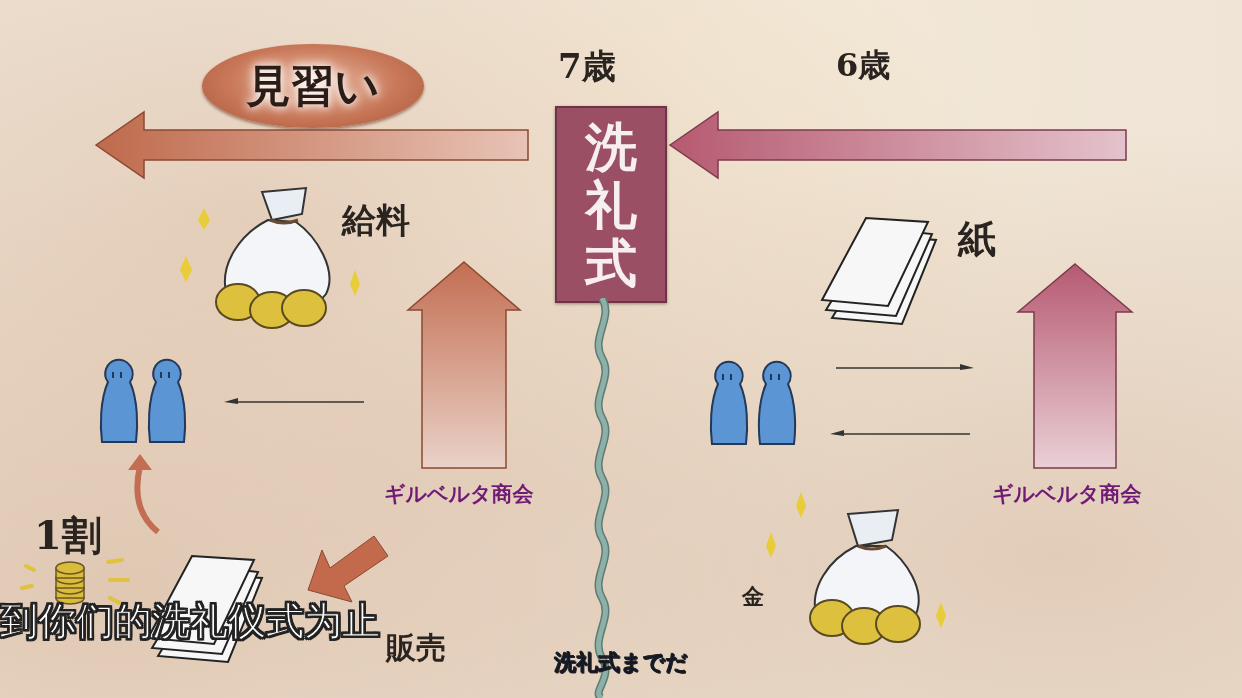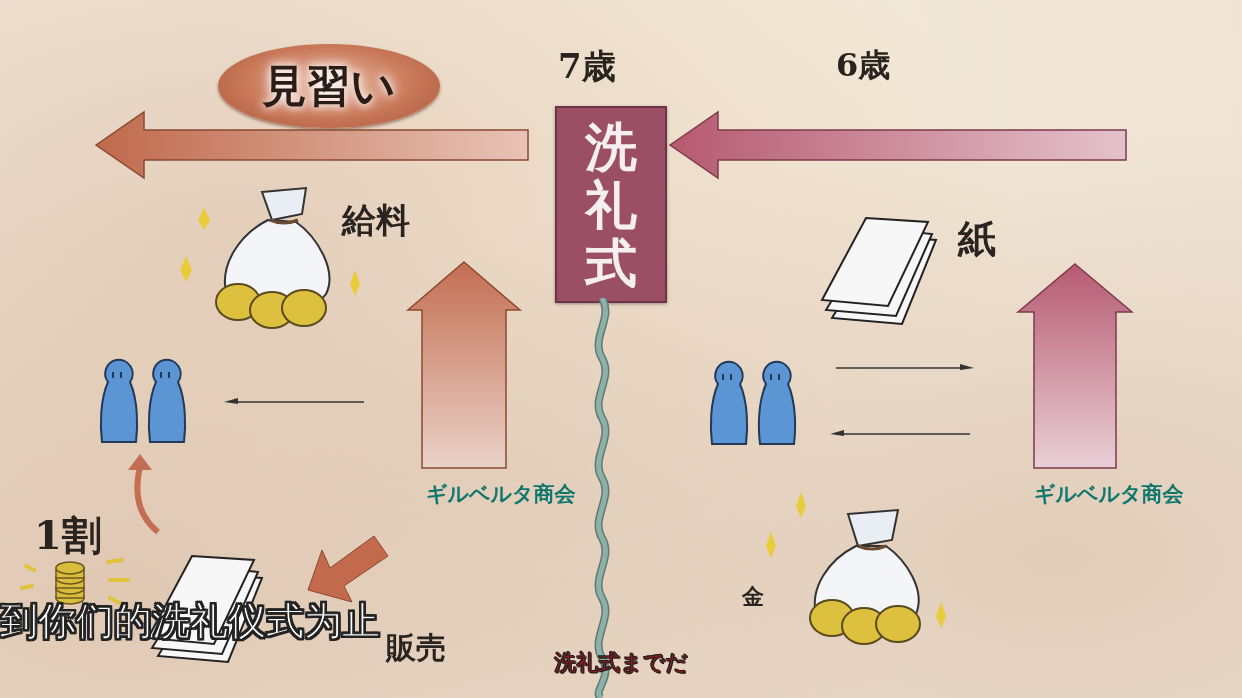--- a/index.html
+++ b/index.html
@@ -8,44 +8,44 @@
     font-family: "DejaVu Serif", serif;
     background:
       radial-gradient(ellipse at 20% 30%, rgba(210,170,140,0.35), transparent 55%),
       radial-gradient(ellipse at 85% 80%, rgba(200,160,130,0.35), transparent 55%),
       radial-gradient(ellipse at 60% 10%, rgba(245,235,215,0.8), transparent 50%),
       radial-gradient(ellipse at 10% 85%, rgba(205,165,135,0.45), transparent 50%),
       #efe4d6;
   }
   .abs { position:absolute; }
   .big-label { font-family:"DejaVu Serif", serif; font-weight:bold; color:#2a2420; }
-  .sm-label { font-family:"DejaVu Sans", sans-serif; font-weight:bold; color:#0f766e;margin-left:42px; }
+  .sm-label { font-family:"DejaVu Sans", sans-serif; font-weight:bold; color:#701a75; }
   .pill {
-    left:218px; top:44px; width:222px; height:84px; border-radius:50%;
+    left:202px; top:44px; width:222px; height:84px; border-radius:50%;
     background: radial-gradient(ellipse at 50% 45%, #e7b49a 0%, #c87758 55%, #a9553a 100%);
     box-shadow: 0 2px 3px rgba(90,40,20,0.5);
     display:flex; align-items:center; justify-content:center;
   }
   .pill span { font-size:44px; font-weight:bold; color:#2a1c16; text-shadow:0 0 8px #fff, 0 0 14px #fff; font-family:"DejaVu Serif", serif; }
   .ceremony {
     left:555px; top:106px; width:108px; height:193px;
     background:#9a4f64; border:2px solid #6e3346;
     display:flex; flex-direction:column; align-items:center; justify-content:center;
     box-shadow:0 1px 3px rgba(0,0,0,0.35);
   }
   .ceremony span { color:#f7eef0; font-size:52px; line-height:58px; font-weight:bold; font-family:"DejaVu Serif", serif; }
   .subtitle-main {
     left:0; width:1242px; top:596px; text-align:left;
     font-family:"DejaVu Sans", sans-serif; font-size:38px; color:#fff;
     -webkit-text-stroke:1px #222;
     text-shadow: 2px 0 0 #222, -2px 0 0 #222, 0 2px 0 #222, 0 -2px 0 #222, 2px 2px 0 #222, -2px -2px 0 #222, 2px -2px 0 #222, -2px 2px 0 #222;
   }
   .subtitle-sub {
     left:0; width:1242px; top:648px; text-align:center;
-    font-family:"DejaVu Sans", sans-serif; font-size:22px; color:#7f1d1d;
+    font-family:"DejaVu Sans", sans-serif; font-size:22px; color:#0f172a;
     text-shadow: 1px 0 0 #222, -1px 0 0 #222, 0 1px 0 #222, 0 -1px 0 #222, 1px 1px 0 #222, -1px -1px 0 #222;
   }
 </style>
 </head>
 <body>
 
 <div class="abs pill">
   <span>見習い</span>
 </div>
 

